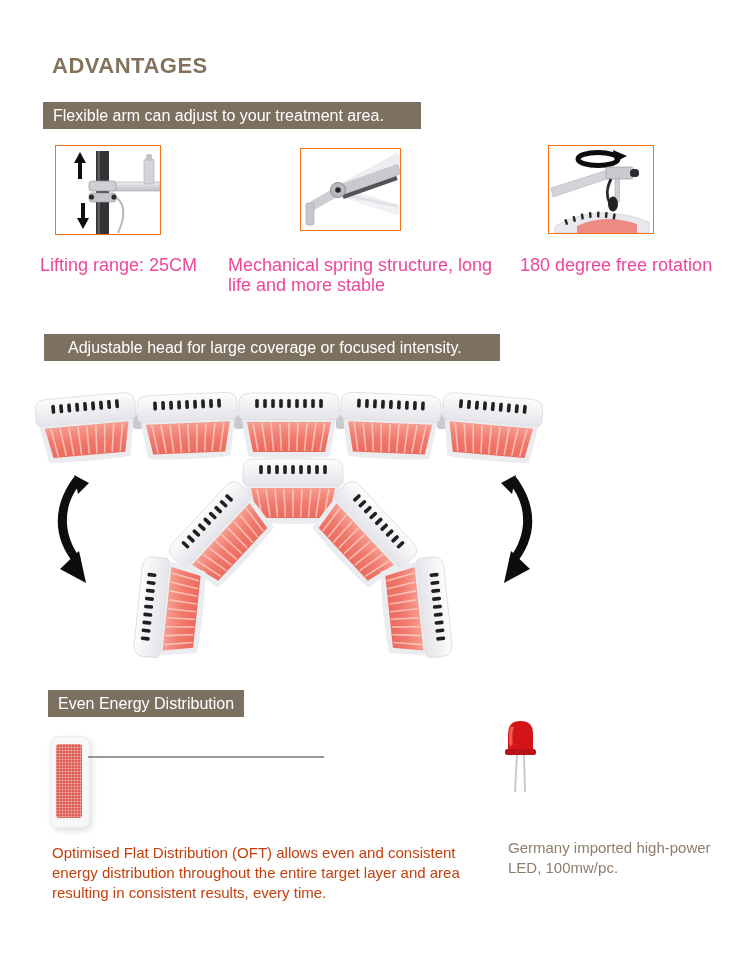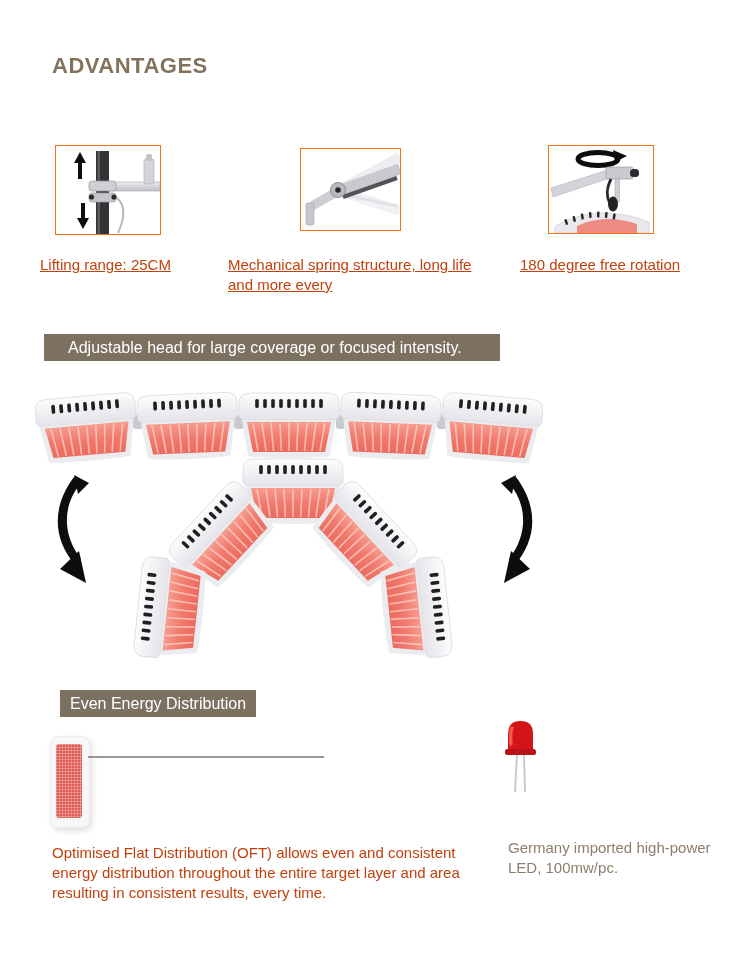--- a/index.html
+++ b/index.html
@@ -6,28 +6,28 @@
   body{font-family:"Liberation Sans", sans-serif;}
   .page{position:relative;width:752px;height:969px;background:#ffffff;overflow:hidden;}
 
   .heading{position:absolute;left:52px;top:53px;font-size:22px;font-weight:bold;
            color:#83735c;letter-spacing:0.5px;}
 
   .banner{position:absolute;height:27px;line-height:27px;background:#7c7061;color:#ffffff;
           font-size:16px;padding:0 10px;white-space:nowrap;box-sizing:border-box;}
   .banner1{left:43px;top:102px;width:378px;}
   .banner2{left:44px;top:334px;width:456px;padding-left:24px;}
-  .banner3{left:48px;top:690px;width:196px;margin-left:12px;}
+  .banner3{left:48px;top:690px;width:196px;}
 
   .figbox{position:absolute;border:1px solid #f97316;background:#ffffff;box-sizing:border-box;}
   .fig1{left:55px;top:145px;width:106px;height:90px;}
   .fig2{left:300px;top:148px;width:101px;height:83px;}
   .fig3{left:548px;top:145px;width:106px;height:89px;}
 
-  .caption{position:absolute;color:#c2410c;font-size:15px;line-height:20px;text-decoration:underline;}
+  .caption{position:absolute;color:#ec4899;font-size:18px;line-height:20px;}
   .cap1{left:40px;top:255px;}
   .cap2{left:228px;top:255px;width:270px;}
   .cap3{left:520px;top:255px;white-space:nowrap;text-align:right;}
 
   .mainimg{position:absolute;left:30px;top:385px;width:530px;height:280px;}
 
   .oft-panel{position:absolute;left:50px;top:736px;width:38px;height:90px;background:#f7f7f9;
              border:1px solid #ededf0;border-radius:8px;
              box-shadow:2px 3px 6px rgba(0,0,0,0.12);}
   .oft-led{position:absolute;left:5px;top:7px;width:26px;height:74px;border-radius:3px;
@@ -42,20 +42,21 @@
   .para{position:absolute;left:52px;top:843px;width:448px;color:#c2410c;font-size:15px;line-height:20px;}
   .germany{position:absolute;left:508px;top:838px;width:215px;color:#8c7d6c;font-size:15px;line-height:20px;}
 </style>
 </head>
 <body>
 
 <div class="page">
 
   <div class="heading">ADVANTAGES</div>
 
+  <div class="banner banner1">Flexible arm can adjust to your treatment area.</div>
 
   <div class="figbox fig1">
     <svg width="104" height="88" viewBox="0 0 104 88">
       <defs>
         <linearGradient id="metal" x1="0" y1="0" x2="0" y2="1">
           <stop offset="0" stop-color="#eceded"></stop>
             <stop offset="1" stop-color="#bfc0c6"></stop>
         </linearGradient>
       </defs>
       <rect x="40" y="5" width="13" height="83" fill="#333335"></rect>
@@ -114,21 +115,21 @@
         <rect x="32" y="67.5" width="2.5" height="6" rx="1" transform="rotate(-9 33 70)"></rect>
         <rect x="40" y="66" width="2.5" height="6" rx="1" transform="rotate(-4 41 69)"></rect>
         <rect x="48" y="65.5" width="2.5" height="6" rx="1"></rect>
         <rect x="56" y="66" width="2.5" height="6" rx="1" transform="rotate(5 57 69)"></rect>
         <rect x="64" y="67.5" width="2.5" height="6" rx="1" transform="rotate(10 65 70)"></rect>
       </g>
     </svg>
   </div>
 
   <div class="caption cap1">Lifting range: 25CM</div>
-  <div class="caption cap2">Mechanical spring structure, long life and more every</div>
+  <div class="caption cap2">Mechanical spring structure, long life and more stable</div>
   <div class="caption cap3">180 degree free rotation</div>
 
   <div class="banner banner2">Adjustable head for large coverage or focused intensity.</div>
 
   <svg class="mainimg" viewBox="0 0 530 280">
     <defs>
       <linearGradient id="gBody" x1="0" y1="0" x2="0" y2="1">
         <stop offset="0" stop-color="#fdfdfe"></stop>
           <stop offset="1" stop-color="#e4e4e9"></stop>
       </linearGradient>

